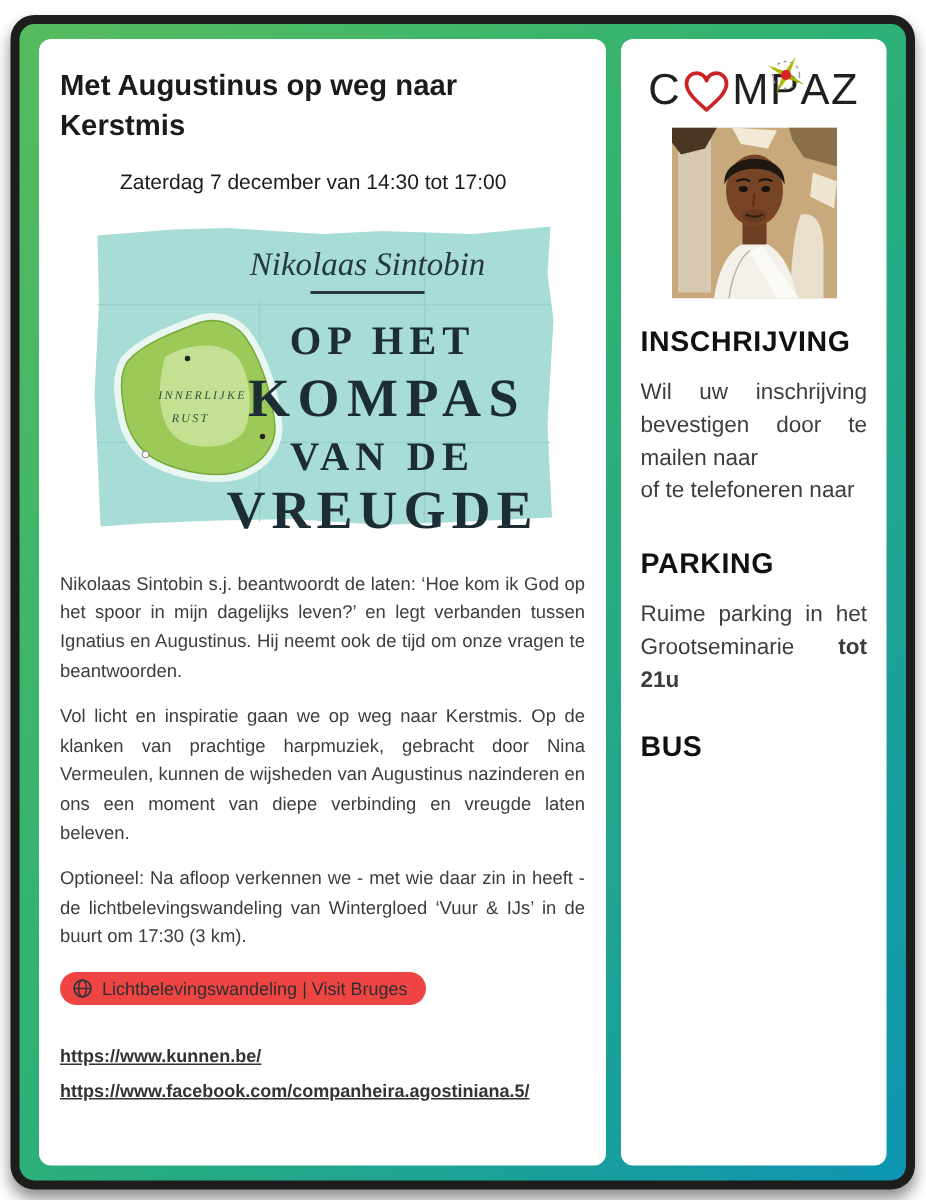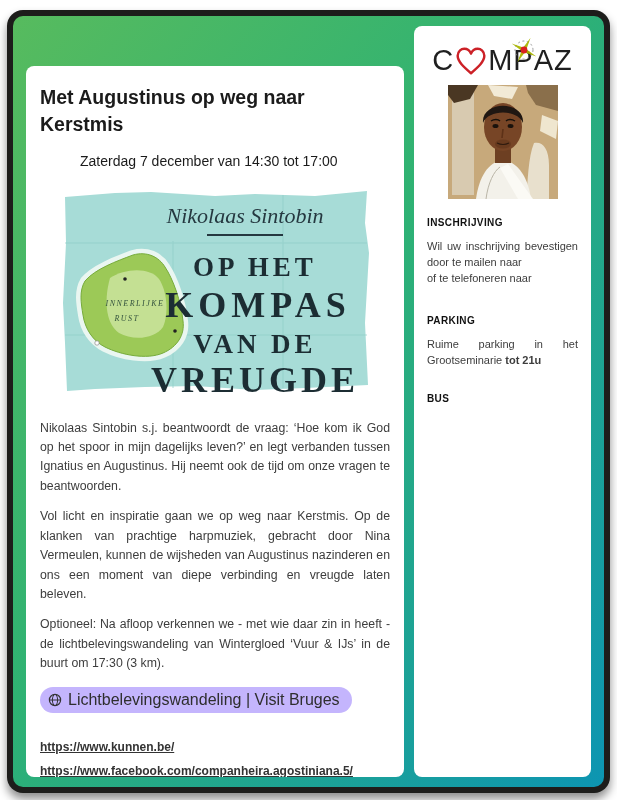--- a/index.html
+++ b/index.html
@@ -8,45 +8,45 @@
     position: absolute; left: 7px; top: 10px; width: 603px; height: 783px;
     background: #1d1d1b; border-radius: 16px; padding: 6px;
     box-shadow: 0 6px 10px rgba(0,0,0,0.45);
   }
   .gradient {
     width: 100%; height: 100%; border-radius: 10px;
     background: linear-gradient(128deg, #57bb5e 0%, #2fb273 45%, #0d95b2 100%);
     padding: 10px 13px; display: flex; gap: 10px;
   }
   .card { background: #ffffff; border-radius: 8px; overflow: hidden; }
-  .card-left { flex: 1; padding: 12px 14px; margin-top: 40px; }
+  .card-left { flex: 1; padding: 12px 14px; }
   .card-right { width: 177px; padding: 10px 13px; }
 
   
   .title { font-size: 19.5px; font-weight: 700; color: #1b1b1b; line-height: 1.4; max-width: 322px; margin: 6px 0 14px; }
   .subline { font-size: 14px; font-weight: 400; color: #1b1b1b; padding-left: 40px; margin: 14px 0; }
   .cover-wrap { width: 320px; margin: 8px auto 14px; }
   .body-text { font-size: 12.3px; color: #3d3d3d; line-height: 1.58; text-align: justify; margin-bottom: 11px; }
   .chip {
     display: inline-flex; align-items: center; gap: 6px;
-    background: #c4b5fd; border-radius: 14px; padding: 4px 12px 4px 8px;
-    font-size: 16px; color: #2e2e2e; margin: 2px 0 0 0; cursor: pointer;
+    background: #ef4444; border-radius: 14px; padding: 4px 12px 4px 8px;
+    font-size: 12px; color: #2e2e2e; margin: 2px 0 0 0; cursor: pointer;
   }
   .links-block { margin-top: 24px; }
   .link { display: inline-block; font-size: 12px; font-weight: 600; color: #333333; text-decoration: underline; margin-bottom: 7px; cursor: pointer; }
 
   
   .logo { display: flex; justify-content: center; align-items: center; margin: 8px 0 8px;
           font-size: 29px; font-weight: 300; color: #1f1f1f; letter-spacing: 1px; }
   .logo .p-wrap { position: relative; display: inline-block; }
   .logo .compass { position: absolute; top: -9px; left: -4px; }
   .portrait-wrap { width: 110px; margin: 2px auto 10px; display: block; }
   .section { margin-top: 24px; }
-  .section h2 { font-size: 10px; font-weight: 700; color: #111111; letter-spacing: .4px; margin-bottom: 11px; }
-  .section p { font-size: 11px; color: #3d3d3d; line-height: 1.45; }
+  .section h2 { font-size: 19px; font-weight: 700; color: #111111; letter-spacing: .4px; margin-bottom: 11px; }
+  .section p { font-size: 15px; color: #3d3d3d; line-height: 1.45; }
   .just { text-align: justify; }
   .email-link { display: inline-block; font-size: 11.8px; color: #333333; text-decoration: underline; margin: 12px 0 12px; cursor: pointer; }
   .gap-md { margin-top: 16px; }
   .italic { font-style: italic; }
   .price-gap { margin-bottom: 34px; }
 </style>
 </head>
 <body>
 
 <div class="frame">
@@ -82,21 +82,21 @@
 
           <text x="190" y="40" text-anchor="middle" font-family="Liberation Serif, serif" font-style="italic" font-size="22" fill="#253840">Nikolaas Sintobin</text>
           <line x1="152" y1="52" x2="228" y2="52" stroke="#253840" stroke-width="2"></line>
           <text x="200" y="93" text-anchor="middle" font-family="Liberation Serif, serif" font-weight="bold" font-size="27" letter-spacing="4" fill="#1c2d33">OP HET</text>
           <text x="203" y="134" text-anchor="middle" font-family="Liberation Serif, serif" font-weight="bold" font-size="36" letter-spacing="5" fill="#1c2d33">KOMPAS</text>
           <text x="200" y="170" text-anchor="middle" font-family="Liberation Serif, serif" font-weight="bold" font-size="27" letter-spacing="4" fill="#1c2d33">VAN DE</text>
           <text x="200" y="209" text-anchor="middle" font-family="Liberation Serif, serif" font-weight="bold" font-size="36" letter-spacing="4" fill="#1c2d33">VREUGDE</text>
         </svg>
       </div>
 
-      <p class="body-text">Nikolaas Sintobin s.j. beantwoordt de vraag: ‘Hoe kom ik God op het spoor in mijn dagelijks leven?’ en legt verbanden tussen Ignatius en Augustinus. Hij neemt ook de tijd om onze vragen te beantwoorden.</p>
+      <p class="body-text">Nikolaas Sintobin s.j. beantwoordt de laten: ‘Hoe kom ik God op het spoor in mijn dagelijks leven?’ en legt verbanden tussen Ignatius en Augustinus. Hij neemt ook de tijd om onze vragen te beantwoorden.</p>
       <p class="body-text">Vol licht en inspiratie gaan we op weg naar Kerstmis. Op de klanken van prachtige harpmuziek, gebracht door Nina Vermeulen, kunnen de wijsheden van Augustinus nazinderen en ons een moment van diepe verbinding en vreugde laten beleven.</p>
       <p class="body-text">Optioneel: Na afloop verkennen we - met wie daar zin in heeft - de lichtbelevingswandeling van Wintergloed ‘Vuur &amp; IJs’ in de buurt om 17:30 (3 km).</p>
 
       <div class="chip">
         <svg width="14" height="14" viewBox="0 0 14 14">
           <circle cx="7" cy="7" r="5.6" fill="none" stroke="#333333" stroke-width="1.2"></circle>
           <ellipse cx="7" cy="7" rx="2.6" ry="5.6" fill="none" stroke="#333333" stroke-width="1"></ellipse>
           <line x1="1.4" y1="7" x2="12.6" y2="7" stroke="#333333" stroke-width="1"></line>
         </svg>
         <span>Lichtbelevingswandeling | Visit Bruges</span>

